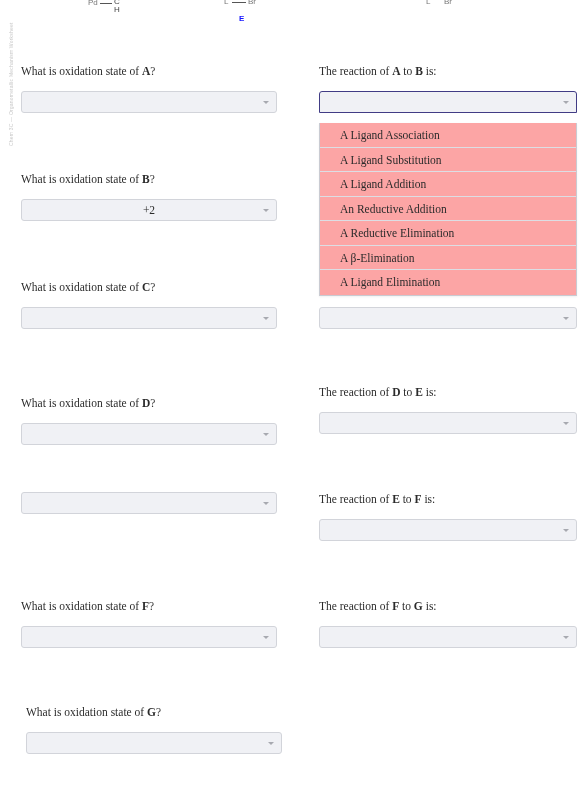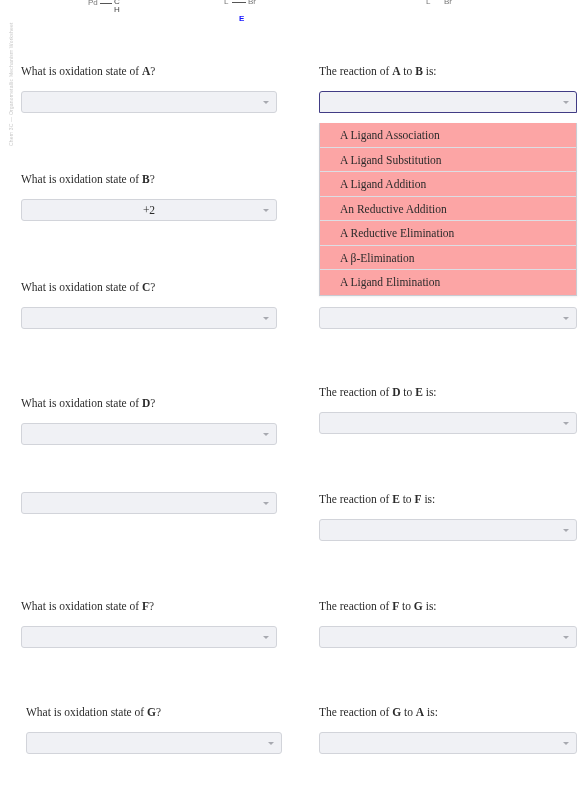--- a/index.html
+++ b/index.html
@@ -243,27 +243,20 @@
         <span class="caret"></span>
       </div>
     </div>
     <div class="qblock" style="left: 26px; top: 705px; width: 256px;">
       <div class="qlabel">What is oxidation state of <b>G</b>?</div>
       <div class="select">
         <span class="value"></span>
         <span class="caret"></span>
       </div>
     </div>
-    <div class="qblock" style="left: 319px; top: 705px; width: 258px;">
-      <div class="qlabel">The reaction of <b>G</b> to <b>A</b> is:</div>
-      <div class="select">
-        <span class="value"></span>
-        <span class="caret"></span>
-      </div>
-    </div>
   </div>
 
 <div class="dd-list">
     <div class="dd-item">A Ligand Association</div>
     <div class="dd-item">A Ligand Substitution</div>
     <div class="dd-item">A Ligand Addition</div>
     <div class="dd-item">An Reductive Addition</div>
     <div class="dd-item">A Reductive Elimination</div>
     <div class="dd-item">A β-Elimination</div>
     <div class="dd-item">A Ligand Elimination</div>

